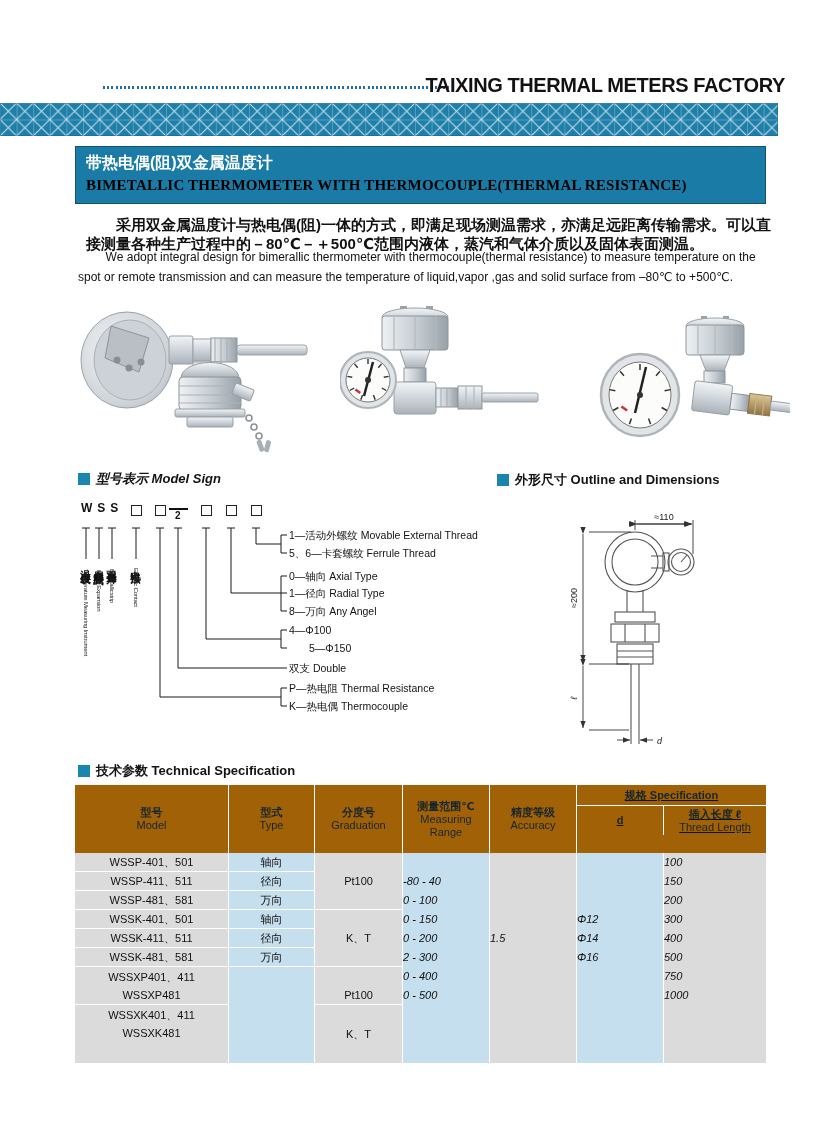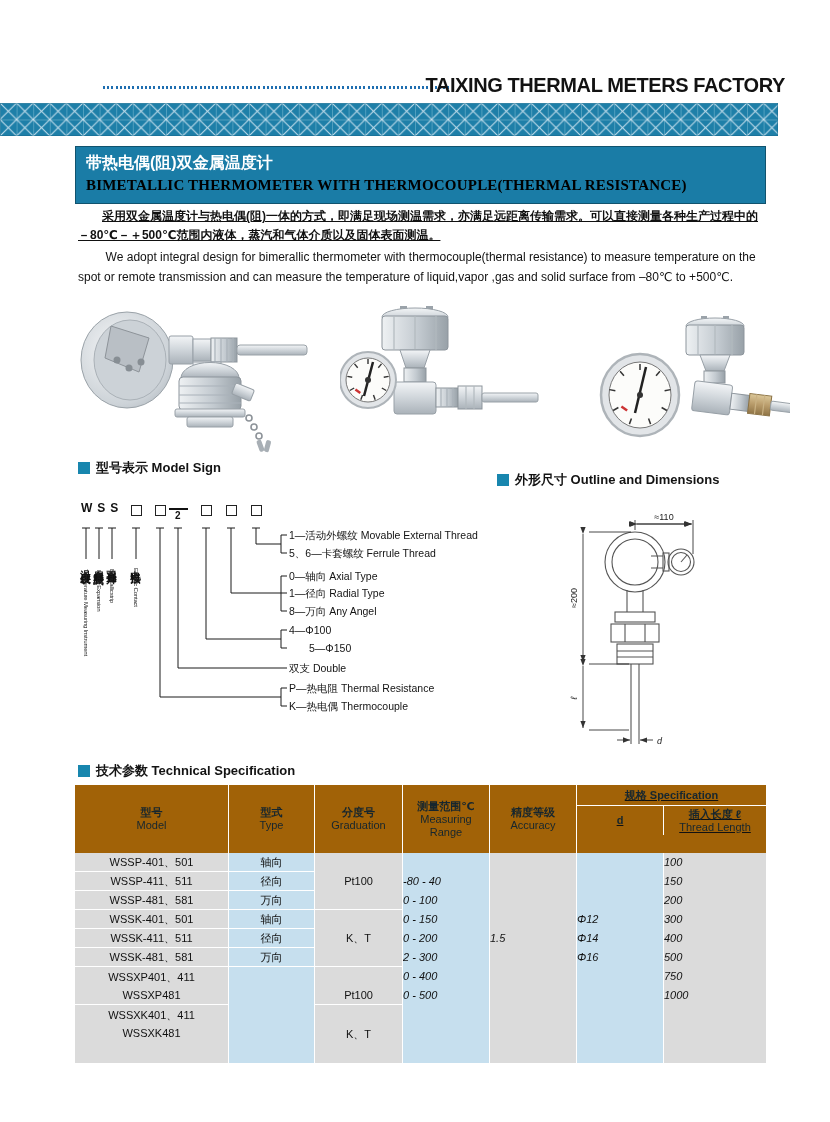--- a/index.html
+++ b/index.html
@@ -7,21 +7,21 @@
         font-family:"Liberation Sans","DejaVu Sans",sans-serif;color:#111;overflow:hidden;}
   .abs{position:absolute;}
   
   .dotted-rule{height:3px;background:repeating-linear-gradient(90deg,#1f6eb0 0 2px,transparent 2px 4.2px);}
   .factory-name{font-size:20px;font-weight:bold;letter-spacing:-0.4px;white-space:nowrap;color:#121212;}
   
   .title-bar{background:#1a7ca6;border:1px solid #11536e;box-sizing:border-box;padding:5px 0 0 10px;}
   .title-zh{color:#fff;font-size:16px;font-weight:bold;line-height:22px;}
   .title-en{color:#000000;font-size:15px;font-weight:bold;font-family:"Liberation Serif","DejaVu Serif",serif;line-height:22px;letter-spacing:0.2px;}
   
-  .intro-zh{font-size:12px;font-weight:bold;line-height:19px;text-indent:2em;margin:0;text-decoration:underline;}
+  .intro-zh{font-size:15px;font-weight:bold;line-height:19px;text-indent:2em;margin:8px;}
   .intro-en{font-size:12px;line-height:19.5px;text-indent:2.3em;margin:0;}
   
   .sec-head{display:flex;align-items:center;gap:6px;font-size:13px;font-weight:bold;color:#131313;}
   .sec-sq{width:12px;height:12px;background:#1886ae;flex:0 0 auto;}
   
   .code-letters{font-size:12px;font-weight:bold;letter-spacing:5px;color:#111;}
   .code-box{width:9px;height:9px;border:1.5px solid #222;background:#fff;}
   .frac-line{height:2px;background:#111;}
   .frac-den{font-size:10px;font-weight:bold;}
   .branch{font-size:10.5px;white-space:nowrap;color:#131313;}
@@ -182,21 +182,21 @@
         <line x1="97" y1="49" x2="97" y2="55" transform="rotate(-40 97 80)"></line>
       <line x1="97" y1="49" x2="97" y2="55" transform="rotate(-80 97 80)"></line>
         <line x1="97" y1="49" x2="97" y2="55" transform="rotate(-120 97 80)"></line>
       <line x1="97" y1="49" x2="97" y2="55" transform="rotate(-160 97 80)"></line>
     </g>
     <line x1="92" y1="98" x2="103" y2="52" stroke="#222" stroke-width="2.5"></line>
     <circle cx="97" cy="80" r="3" fill="#333"></circle>
     <rect x="78" y="92" width="7" height="2.5" fill="#c33" transform="rotate(35 81 93)"></rect>
   </svg>
 
-  <div class="abs sec-head" style="left:78px;top:459px;">
+  <div class="abs sec-head" style="left:78px;top:470px;font-style:italic;">
     <span class="sec-sq"></span>
     <span>型号表示 Model Sign</span>
   </div>
   <div class="abs sec-head" style="left:497px;top:471px;">
     <span class="sec-sq"></span>
     <span>外形尺寸 Outline and Dimensions</span>
   </div>
   <div class="abs sec-head" style="left:78px;top:762px;">
     <span class="sec-sq"></span>
     <span>技术参数 Technical Specification</span>

